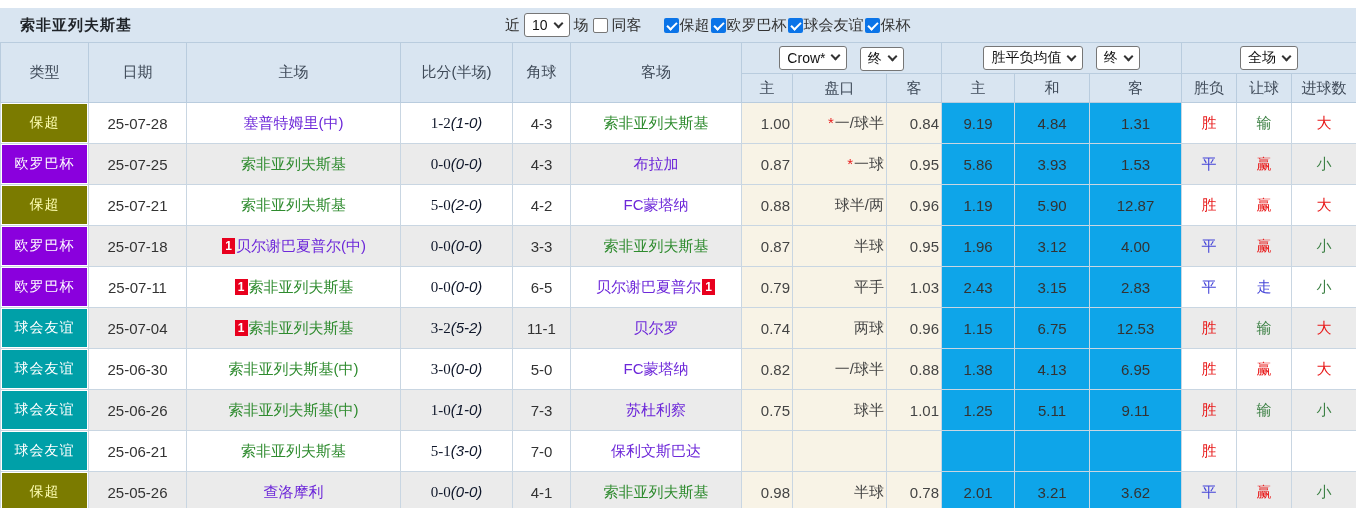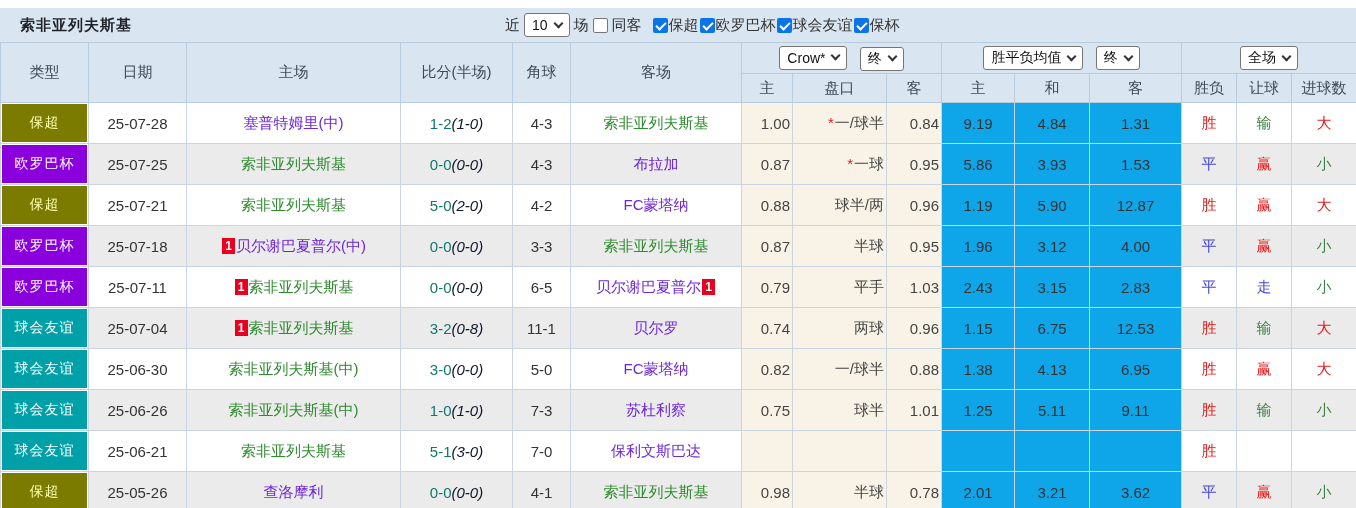--- a/index.html
+++ b/index.html
@@ -45,21 +45,21 @@
   td.cream { background: #F8F3E6; color: #444; text-align: right; }
   td.blue  { background: #0ea5e9; }
   td.c-type { padding: 1px; background: #fff; }
   .league { height: 38px; display: flex; align-items: center; justify-content: center; font-size: 14px; letter-spacing: 1px; }
   .badge1 {
     display: inline-block; background: #E8001E; color: #fff; font-size: 12px; font-weight: bold;
     width: 13px; height: 16px; line-height: 16px; text-align: center; vertical-align: 1px; margin: 0 1px;
   }
   .t-green { color: #2E8B2E; }
   .t-black { color: #6d28d9; }
-  .ft { color: #0f766e; }
+  .ft { color: #0f172a; font-family: Liberation Serif, serif; }
   .ht { color: #0f172a; font-style: italic; }
   .star { color: #E81A1A; margin-right: 1px; }
   .res-red   { color: #E81A1A; }
   .res-blue  { color: #4545D8; }
   .res-green { color: #3C8044; }
 </style>
 </head>
 <body>
 
 <div id="app">
@@ -68,21 +68,21 @@
   <div class="topbar">
     <span class="title">索非亚列夫斯基</span>
     <div class="controls">
       <span>近</span>
       <span class="sel">
         <span>10</span>
         <i class="chev"></i>
       </span>
       <span>场</span>
       <span class="cb unchecked"></span>
-      <span style="margin-right:11px">同客</span>
+      <span style="margin-right:22px">同客</span>
       <span class="fgroup">
         <span class="cb checked"></span>
         <span>保超</span>
       </span>
       <span class="fgroup">
         <span class="cb checked"></span>
         <span>欧罗巴杯</span>
       </span>
       <span class="fgroup">
         <span class="cb checked"></span>
@@ -255,21 +255,21 @@
           <td class="stripe res-blue">平</td>
           <td class="stripe res-blue">走</td>
           <td class="stripe res-green">小</td>
         </tr>
         <tr class="even">
           <td class="c-type">
             <div class="league" style="background:#00A0A8;color:#FFFFFF">球会友谊</div>
           </td>
           <td class="stripe">25-07-04</td>
           <td class="stripe"><span class="badge1">1</span><span class="t-green">索非亚列夫斯基</span></td>
-          <td class="stripe"><span class="ft">3-2</span><span class="ht">(0-8)</span></td>
+          <td class="stripe"><span class="ft">3-2</span><span class="ht">(5-2)</span></td>
           <td class="stripe">11-1</td>
           <td class="stripe"><span class="t-black">贝尔罗</span></td>
           <td class="cream">0.74</td>
           <td class="cream">两球</td>
           <td class="cream">0.96</td>
           <td class="blue">1.15</td>
           <td class="blue">6.75</td>
           <td class="blue">12.53</td>
           <td class="stripe res-red">胜</td>
           <td class="stripe res-green">输</td>

